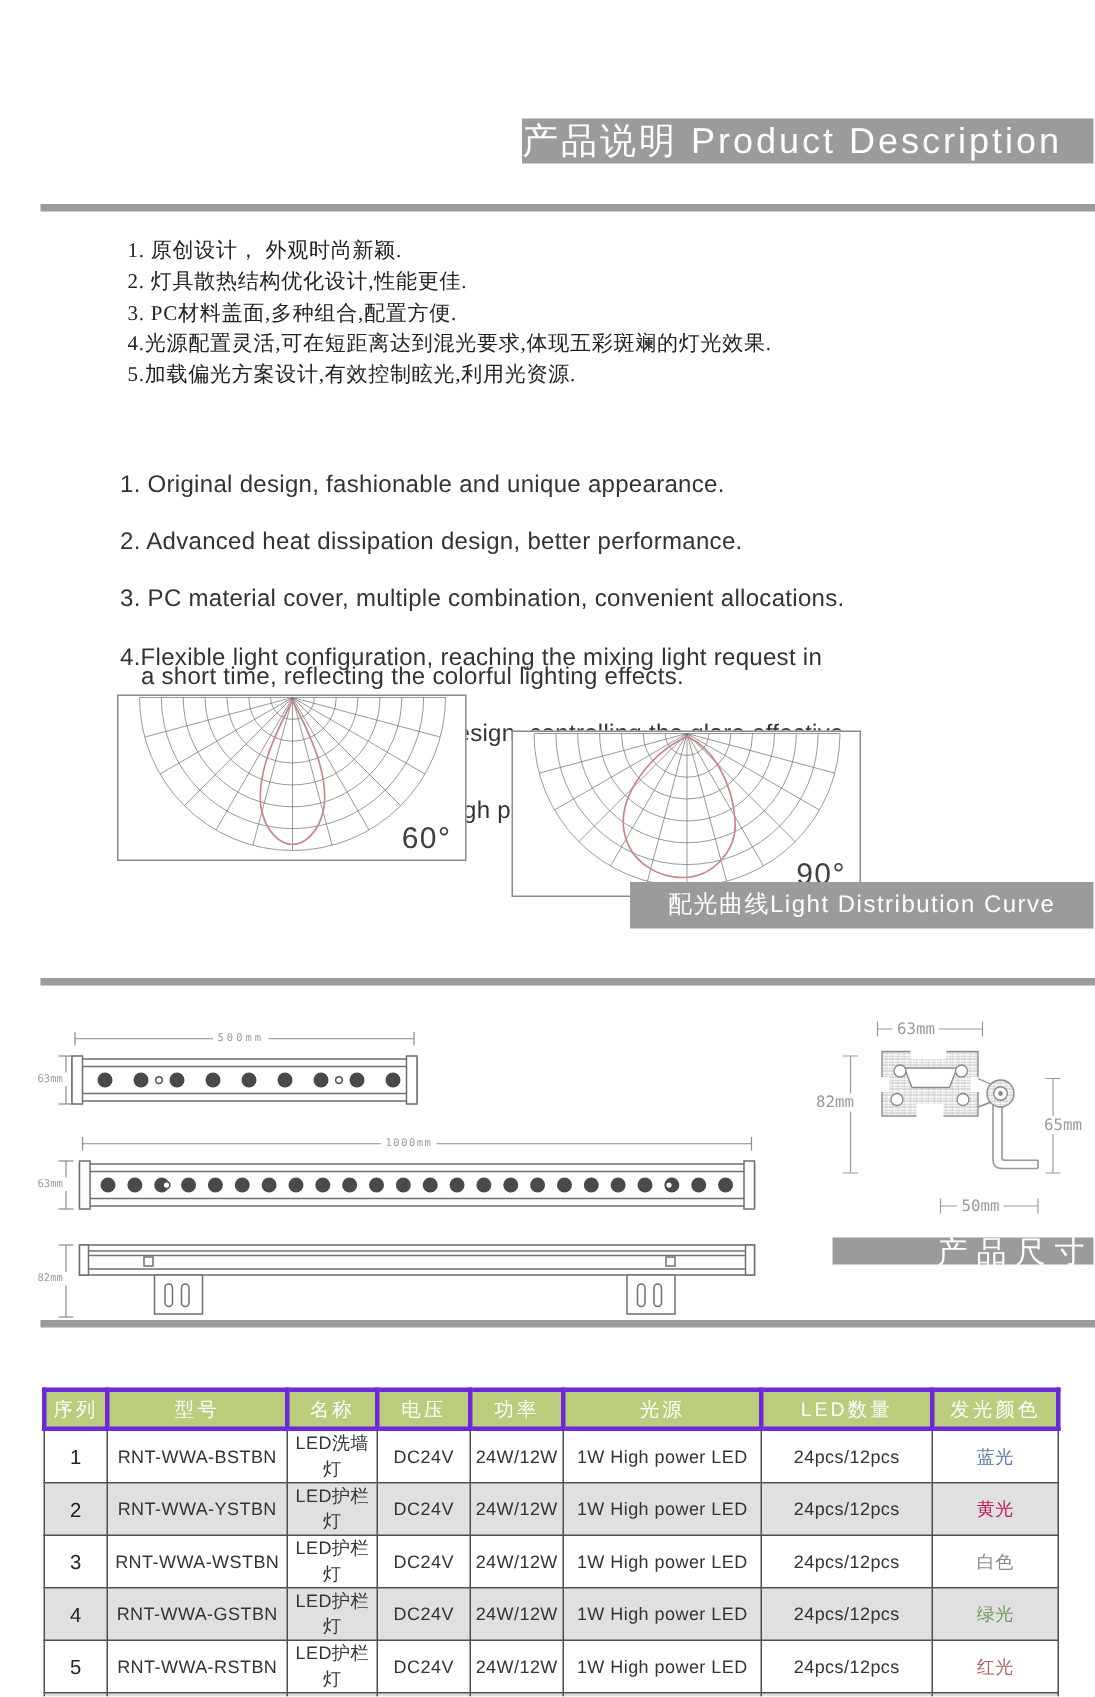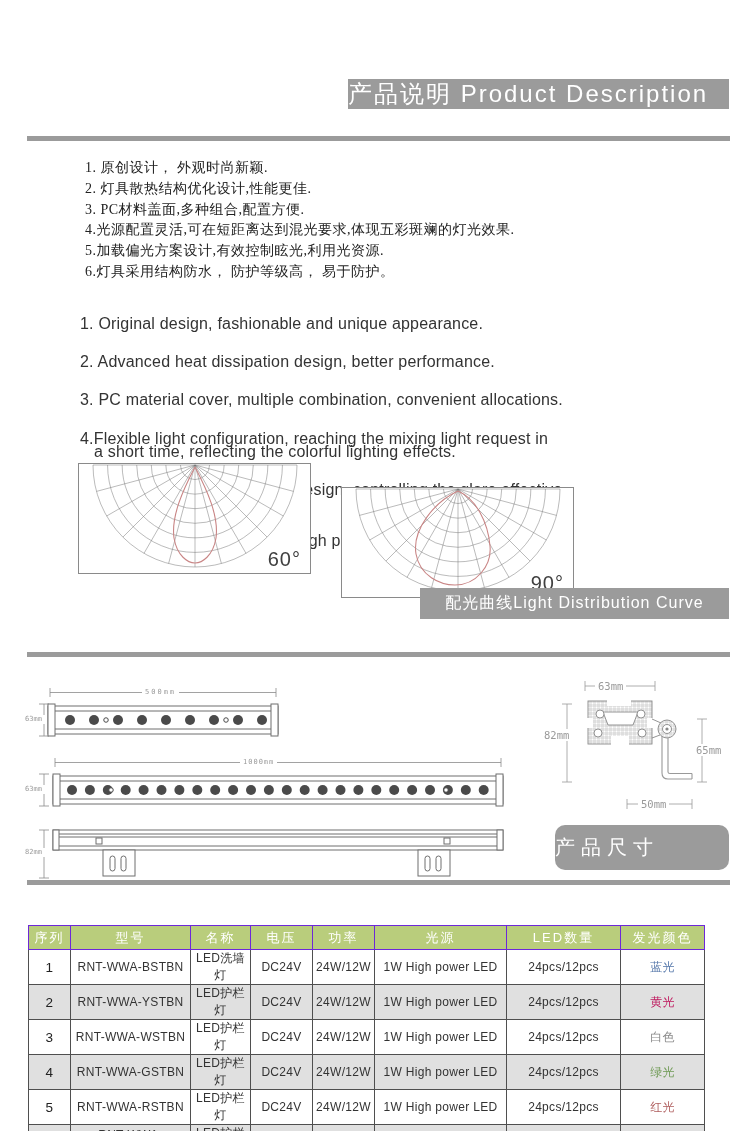--- a/index.html
+++ b/index.html
@@ -3,21 +3,21 @@
 <meta charset="utf-8">
 <style>
   html,body{margin:0;padding:0;background:#fff;}
   .page{position:relative;width:730px;height:1131px;background:#fff;overflow:hidden;
         font-family:"Liberation Sans",sans-serif;}
 
   
   .section-bar{position:absolute;background:#9b9b9b;color:#fff;display:flex;align-items:center;}
   .bar-product{left:348px;top:79px;right:1px;height:30px;font-size:24px;letter-spacing:2px;justify-content:flex-start;}
   .bar-curve{left:420px;top:588px;right:1px;height:31px;font-size:16px;letter-spacing:1px;justify-content:center;}
-  .bar-size{left:555px;top:825px;width:174px;height:45px;font-size:20px;letter-spacing:6px;justify-content:flex-start;border-radius:10px;}
+  .bar-size{left:555px;top:825px;width:174px;height:18px;font-size:20px;letter-spacing:6px;justify-content:flex-end;}
 
   .divider{position:absolute;left:27px;right:0;height:5px;background:#9b9b9b;}
   .d1{top:136px;} .d2{top:652px;} .d3{top:880px;}
 
   
   .cn-list{position:absolute;left:85px;top:158px;width:560px;
            font-family:"Liberation Serif","DejaVu Serif",serif;
            font-size:14px;line-height:20.8px;color:#222;letter-spacing:0.5px;}
   .en-list{position:absolute;left:80px;top:292px;width:580px;
            font-size:16px;line-height:12.8px;color:#333;letter-spacing:0.2px;
@@ -34,33 +34,33 @@
   .dw-a{left:26px;top:684px;width:280px;height:64px;}
   .dw-b{left:26px;top:754px;width:500px;height:64px;}
   .dw-c{left:26px;top:820px;width:500px;height:66px;}
   .dw-d{left:545px;top:672px;width:185px;height:155px;}
   .dim-wrap svg{position:absolute;left:0;top:0;width:100%;height:100%;}
   .dim-label{position:absolute;color:#9a9a9a;background:#fff;padding:0 3px;
              font-family:"DejaVu Sans Mono",monospace;font-size:7px;line-height:9px;}
   .dim-label.big{font-size:10.5px;line-height:12px;}
   .lbl-500{left:116px;top:4px;letter-spacing:2px;}
   .lbl-63a{left:-4px;top:31px;}
-  .lbl-1000{left:214px;top:4px;letter-spacing:1px;}
+  .lbl-1000{left:228px;top:4px;letter-spacing:1px;}
   .lbl-63b{left:-4px;top:31px;}
   .lbl-82c{left:-4px;top:28px;}
   .lbl-63d{left:50px;top:8px;}
   .lbl-82d{left:-4px;top:57px;}
   .lbl-65d{left:148px;top:72px;}
   .lbl-50d{left:93px;top:126px;text-align:center;}
 
   
   .spec-table{position:absolute;left:28px;top:925px;width:676px;
               border-collapse:collapse;table-layout:fixed;}
   .spec-table th{background:#b9cd7c;color:#fff;font-size:13px;font-weight:normal;
-                 height:23px;border:1px solid #6d28d9;letter-spacing:2px;padding:0;}
+                 height:23px;border:3px solid #6d28d9;letter-spacing:2px;padding:0;}
   .spec-table td{font-size:12px;color:#333;text-align:center;height:21px;
                  border:1px solid #4f4f4f;padding:0;background:#fff;letter-spacing:0.3px;}
   .spec-table tr.alt td{background:#e0e0e0;}
   .spec-table td:first-child{font-size:13.5px;color:#222;}
 </style>
 </head>
 <body>
 
 <div class="page">
 
@@ -68,21 +68,20 @@
     <span>产品说明 Product Description</span>
   </div>
   <div class="divider d1"></div>
 
   <div class="cn-list">
     <div>1. 原创设计， 外观时尚新颖.</div>
     <div>2. 灯具散热结构优化设计,性能更佳.</div>
     <div>3. PC材料盖面,多种组合,配置方便.</div>
     <div>4.光源配置灵活,可在短距离达到混光要求,体现五彩斑斓的灯光效果.</div>
     <div>5.加载偏光方案设计,有效控制眩光,利用光资源.</div>
-    <div>6.灯具采用结构防水， 防护等级高， 易于防护。</div>
   </div>
 
   <div class="en-list">
     <div>1. Original design, fashionable and unique appearance.</div>
     <div>2. Advanced heat dissipation design, better performance.</div>
     <div>3. PC material cover, multiple combination, convenient allocations.</div>
     <div>4.Flexible light configuration, reaching the mixing light request in
    a short time, reflecting the colorful lighting effects.</div>
     <div>5. Loading the polarized light design, controlling the glare effective,
     using light source.</div>

